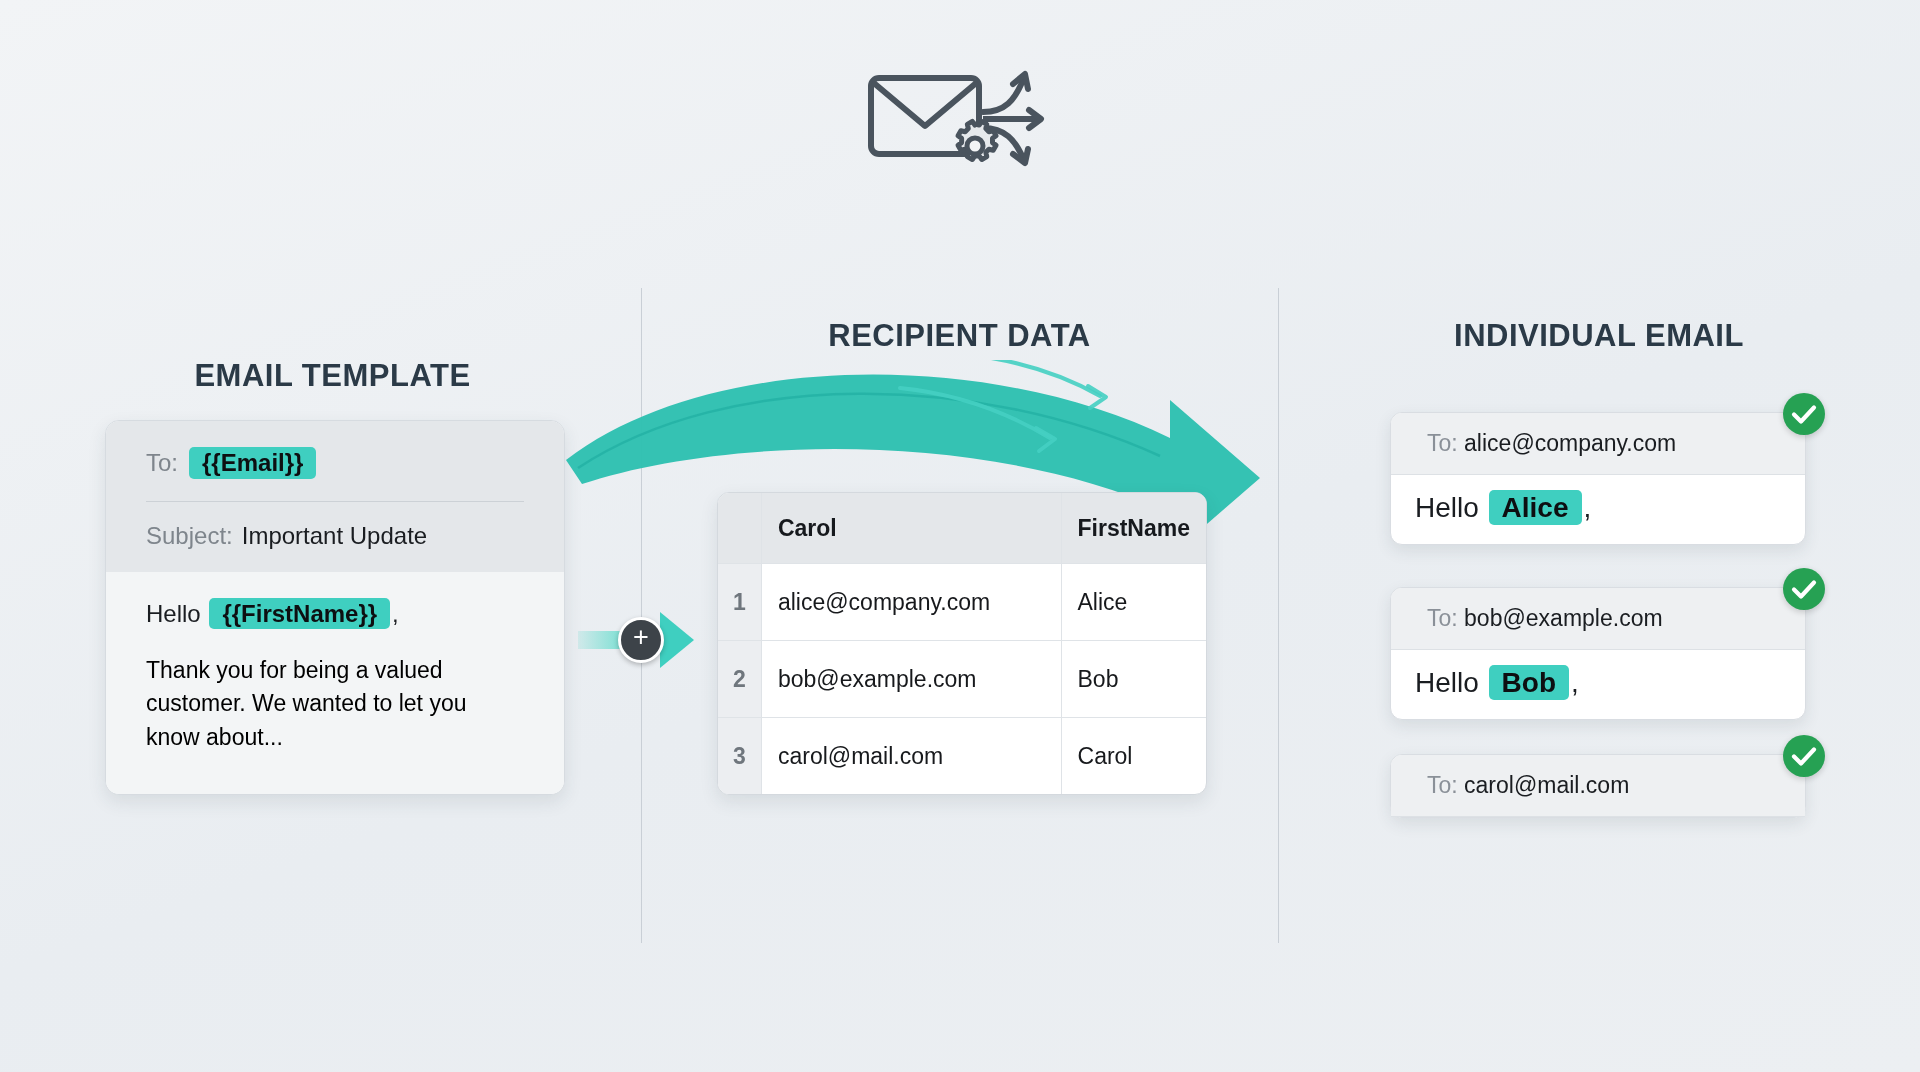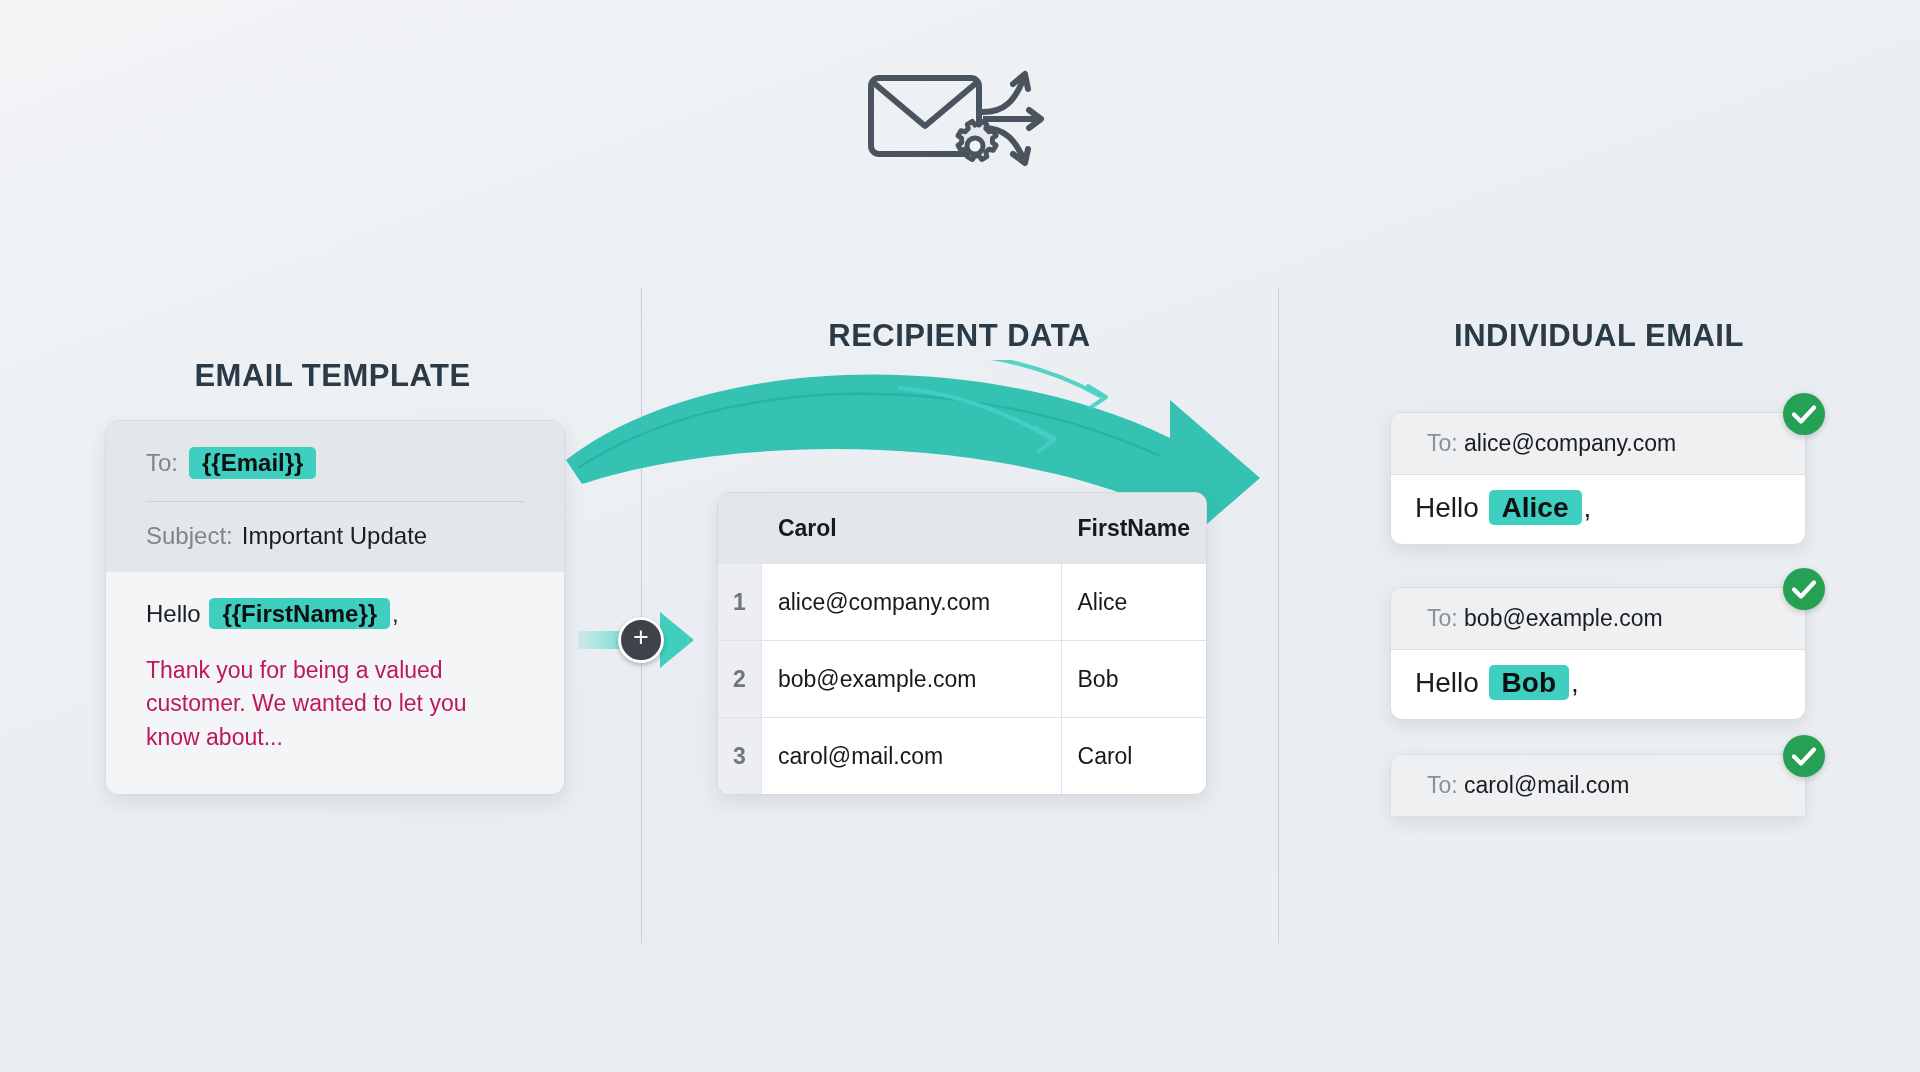--- a/index.html
+++ b/index.html
@@ -85,21 +85,21 @@
   }
   .greeting {
     font-size: 24px;
     color: #1a1d21;
     white-space: nowrap;
     margin-bottom: 26px;
   }
   .body-copy {
     font-size: 23px;
     line-height: 1.45;
-    color: #be185d;
+    color: #000000;
     width: 330px;
   }
   .token {
     background: #3fcfc0;
     color: #0d0f11;
     font-weight: bold;
     border-radius: 5px;
     padding: 2px 13px;
     margin: 0 2px;
   }

